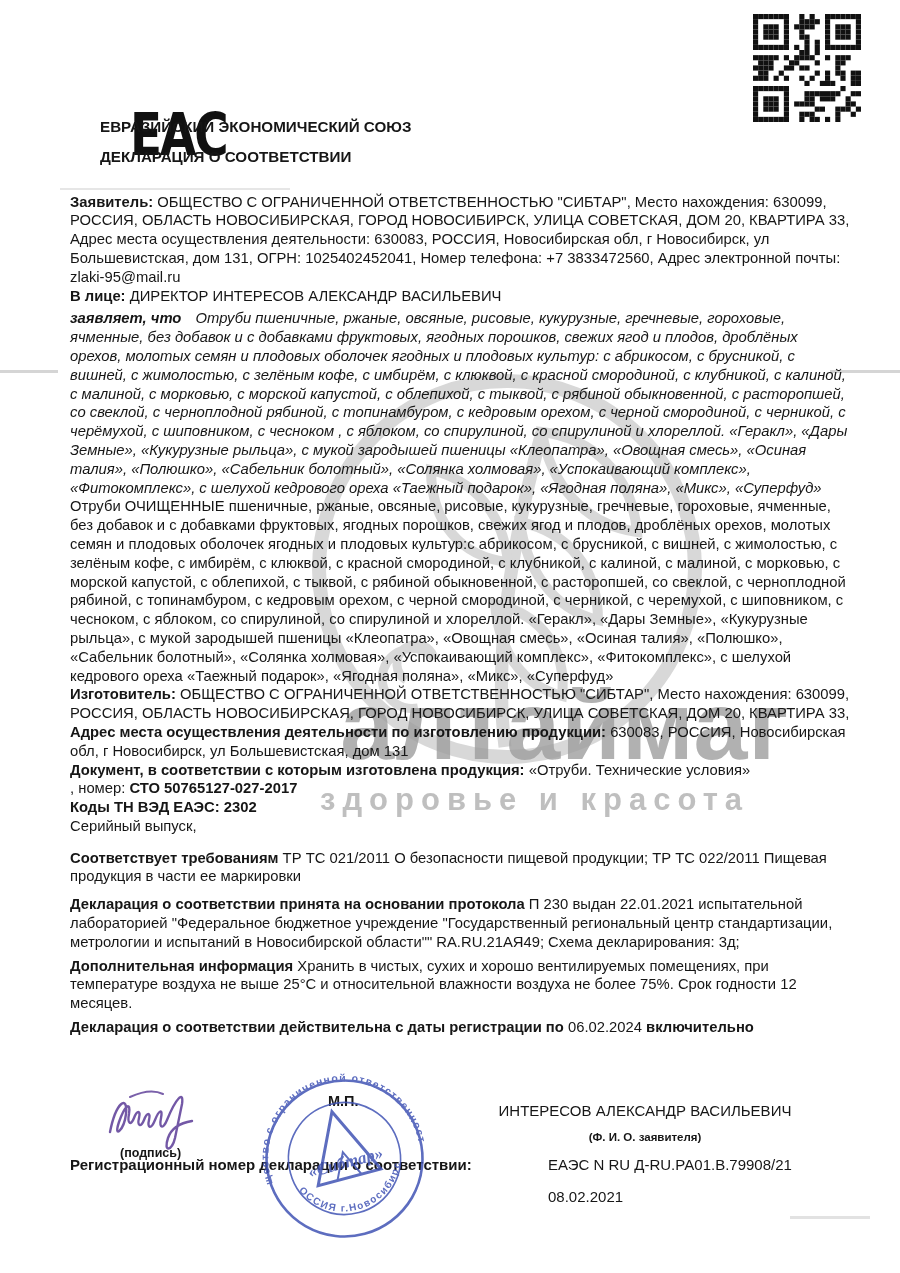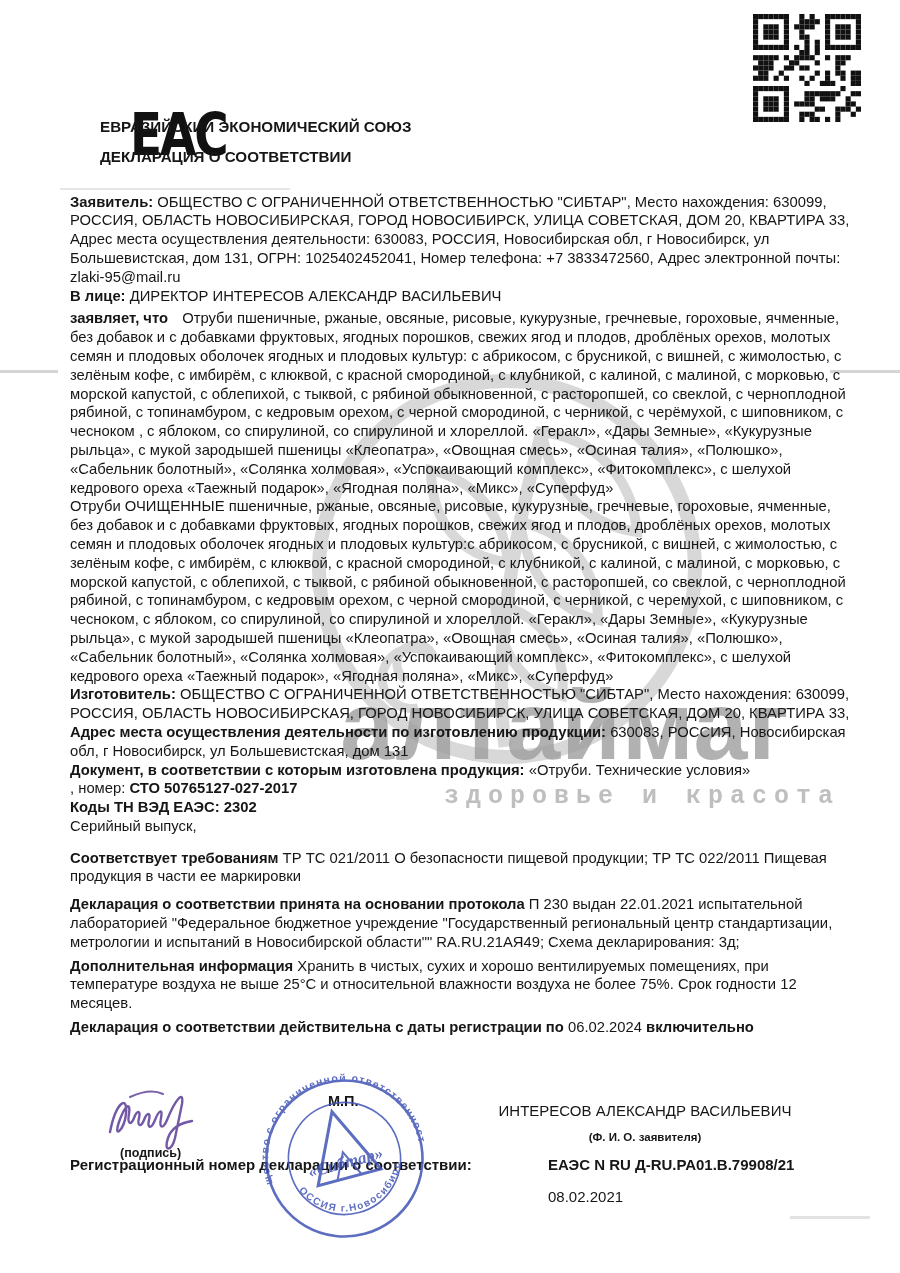--- a/index.html
+++ b/index.html
@@ -8,34 +8,34 @@
   
   .eac{position:absolute;left:130px;top:100px;font-weight:900;font-size:46px;
        letter-spacing:-2px;transform:scale(1.02,1.28);transform-origin:left top;
        font-family:"DejaVu Sans",sans-serif;color:#111;}
   .qr{position:absolute;left:753px;top:14px;width:108px;height:108px;}
   
   .wm{position:absolute;left:0;top:2px;width:900px;height:1273px;z-index:0;pointer-events:none;}
   .wm-brand{position:absolute;left:270px;top:668px;width:590px;text-align:center;
             font-size:97px;font-weight:bold;color:#9e9e9e;opacity:.8;letter-spacing:1px;
             font-family:"Liberation Sans",sans-serif;}
-  .wm-tag{position:absolute;left:320px;top:780px;width:520px;text-align:right;
-          font-size:25px;font-weight:bold;color:#aaaaaa;opacity:.75;letter-spacing:7px;font-family:Liberation Mono, monospace;}
+  .wm-tag{position:absolute;left:320px;top:780px;width:520px;text-align:left;
+          font-size:31px;font-weight:bold;color:#aaaaaa;opacity:.75;letter-spacing:7px;}
   
   .content{position:absolute;left:70px;top:118px;width:780px;z-index:1;
            font-size:14.8px;line-height:18.8px;}
   .content p{margin:0;}
   .t1,.t2{text-align:left;font-weight:bold;font-size:15.2px;margin:0 0 0 30px !important;}
   .t2{margin-top:11px !important;}
   .b{font-weight:bold;}
   .mt26{margin-top:26px !important;}
   .mt13{margin-top:13px !important;}
   .mt9{margin-top:9px !important;}
   .mt5{margin-top:5px !important;}
-  .mt4{margin-top:4px !important;}
+  .mt4{margin-top:4px !important;font-style:italic;}
   .gap{display:inline-block;width:10px;}
   .sig{position:absolute;left:100px;top:1074px;z-index:2;}
   .sig-cap{position:absolute;left:120px;top:1146px;width:160px;text-align:left;
            font-size:12.5px;font-weight:bold;z-index:1;}
   .mp{position:absolute;left:328px;top:1093px;font-size:14.5px;font-weight:bold;z-index:1;}
   .signer{position:absolute;left:420px;top:1102px;width:450px;text-align:center;font-size:15px;z-index:1;}
   .fio-cap{position:absolute;left:540px;top:1131px;width:210px;text-align:center;
            font-size:11.5px;font-weight:bold;z-index:1;}
   .reg-label{position:absolute;left:70px;font-size:15px;font-weight:bold;z-index:1;}
   .reg-value{position:absolute;left:548px;font-size:15px;z-index:1;}
@@ -321,21 +321,21 @@
     <path d="M10,58 C16,28 28,20 26,40 C24,56 13,66 19,48 C25,31 31,27 29,40 C27,50 31,52 34,44 C37,36 41,36 39,44 C37,52 41,54 44,46 C47,38 51,38 49,46 C47,54 51,56 55,46 C59,36 63,34 61,44 C59,54 63,56 67,46 C76,24 84,16 82,30 L75,64 C72,77 63,79 68,64 C71,55 80,49 92,47" fill="none" stroke="#6b4fa1" stroke-width="2.4" stroke-linecap="round" opacity="0.95"></path>
     <path d="M30,23 C43,17 55,16 63,20" fill="none" stroke="#6b4fa1" stroke-width="2" stroke-linecap="round" opacity="0.9"></path>
   </svg>
   <div class="sig-cap">(подпись)</div>
 
   <div class="mp">М.П.</div>
   <div class="signer">ИНТЕРЕСОВ АЛЕКСАНДР ВАСИЛЬЕВИЧ</div>
   <div class="fio-cap">(Ф. И. О. заявителя)</div>
 
   <div class="reg-label" style="top:1156px;">Регистрационный номер декларации о соответствии:</div>
-  <div class="reg-value" style="top:1156px;font-weight:bold;">ЕАЭС N RU Д-RU.РА01.В.79908/21</div>
+  <div class="reg-value" style="top:1156px;">ЕАЭС N RU Д-RU.РА01.В.79908/21</div>
   <div class="reg-value" style="top:1188px;">08.02.2021</div>
 
   <svg class="stamp" width="185" height="185" viewBox="0 0 185 185">
     <defs>
       <path id="arcTop" d="M17,100 A76,76 0 1 1 168,100"></path>
       <path id="arcBot" d="M40,112 A58,58 0 0 0 145,112"></path>
     </defs>
     <g stroke="#4154b5" fill="none">
       <circle cx="92.5" cy="92.5" r="78" stroke-width="2.6"></circle>
       <circle cx="92.5" cy="92.5" r="56" stroke-width="1.6"></circle>

